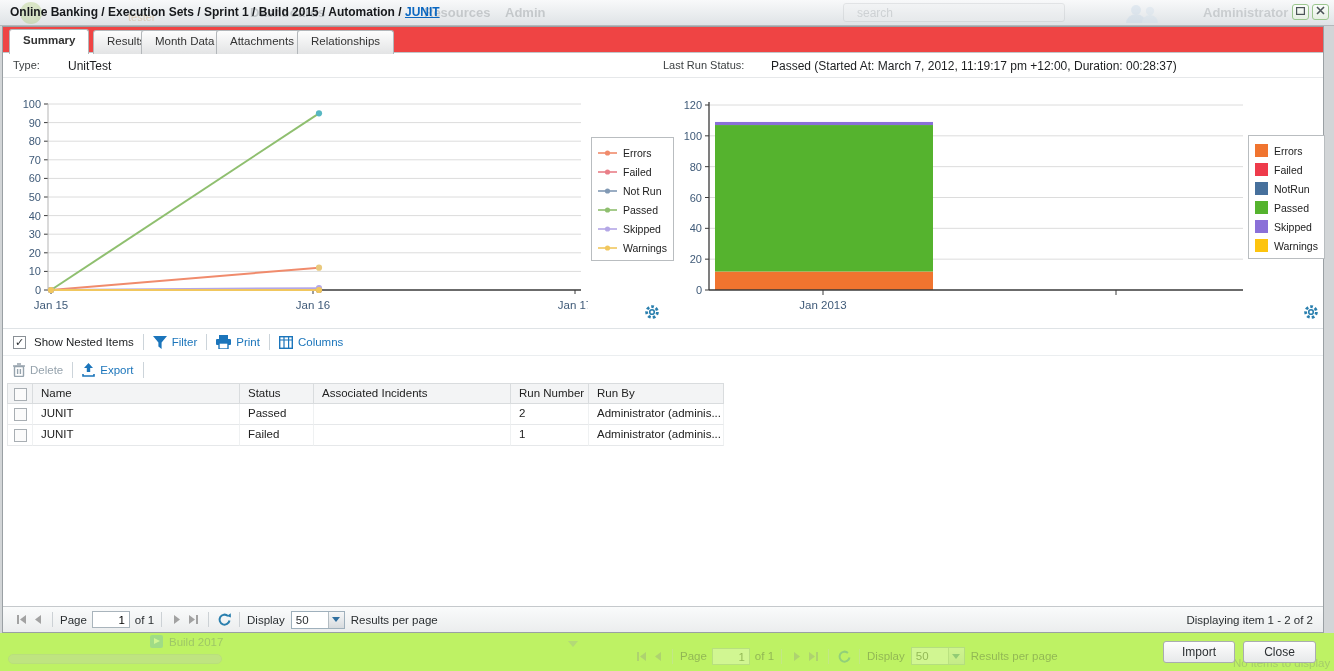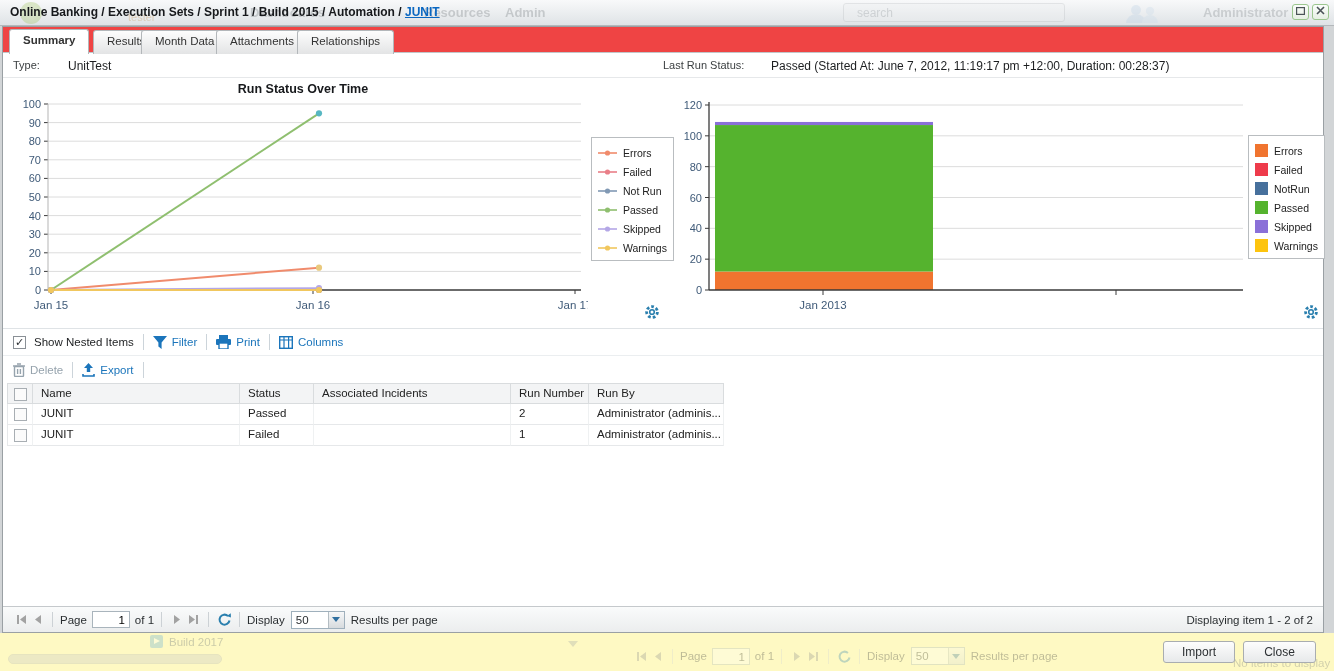--- a/index.html
+++ b/index.html
@@ -78,21 +78,21 @@
   .page-input { width:38px; height:17px; border:1px solid #a9b4bc; font-size:11.5px; text-align:right;
     padding-right:4px; margin:0 5px; font-family:"Liberation Sans",sans-serif; }
   .select { display:flex; width:54px; height:18px; border:1px solid #9fb0bc; background:#fff; margin:0 6px; cursor:pointer; }
   .select .sel-val { flex:1; font-size:11.5px; padding:2px 0 0 4px; }
   .select .sel-btn { width:16px; background:linear-gradient(#f6f7f8,#d7dbde); border-left:1px solid #b3bcc2;
     display:flex; align-items:center; justify-content:center; }
   .sel-arrow { width:0; height:0; border-left:4px solid transparent; border-right:4px solid transparent; border-top:5px solid #2f6f9f; }
   .pager-summary { margin-left:auto; font-size:11.5px; color:#2a2e31; }
 
   
-  .footer { position:absolute; left:0; top:633px; width:1334px; height:38px; background:#fef9c3; z-index:10; }
+  .footer { position:absolute; left:0; top:633px; width:1334px; height:38px; background:#bef264; z-index:10; }
   .btn { position:absolute; top:8px; height:22px; border:1px solid #a9adb0; border-radius:3px;
     background:linear-gradient(#fdfdfd,#e7e9ea); font-size:12px; color:#2d3134; text-align:center; padding-top:3px; cursor:pointer; z-index:3; }
   .bg-tree { position:absolute; left:150px; top:2px; display:flex; align-items:center; font-size:11.5px; color:#55636e; }
   .tree-ico { width:13px; height:13px; background:#5aa7d8; border-radius:2px; margin-right:6px; position:relative; }
   .tree-ico:after { content:""; position:absolute; left:4px; top:3px; width:0; height:0;
     border-top:3.5px solid transparent; border-bottom:3.5px solid transparent; border-left:6px solid #fff; }
   .bg-scroll { position:absolute; left:6px; top:20px; width:230px; height:12px; }
   .bg-thumb { position:absolute; left:2px; top:1px; width:214px; height:10px; background:#c2c4c6; border-radius:5px; border:1px solid #b0b2b4; }
   .bg-pager { position:absolute; left:633px; top:14px; display:flex; align-items:center; font-size:11.5px; color:#2a2e31; width:480px; }
   .bg-noitems { position:absolute; left:1233px; top:24px; font-size:11.5px; color:#6b7379; z-index:1; white-space:nowrap; }
@@ -138,24 +138,23 @@
     <div class="tab" style="left:90px">Results</div>
     <div class="tab" style="left:138px">Month Data</div>
     <div class="tab" style="left:213px">Attachments</div>
     <div class="tab" style="left:294px">Relationships</div>
   </div>
 
   <div class="typerow">
     <span class="lbl" style="position:absolute;left:10px;top:6px">Type:</span>
     <span class="val" style="position:absolute;left:65px;top:6px">UnitTest</span>
     <span class="lbl" style="position:absolute;left:660px;top:6px">Last Run Status:</span>
-    <span class="val" style="position:absolute;left:768px;top:6px">Passed (Started At: June 7, 2012, 11:19:17 pm +12:00, Duration: 00:28:37)</span>
-  </div>
-
-  <div class="chart-title" style="left:0;width:600px">Run Status Over Time</div>
+    <span class="val" style="position:absolute;left:768px;top:6px">Passed (Started At: March 7, 2012, 11:19:17 pm +12:00, Duration: 00:28:37)</span>
+  </div>
+
   <svg id="chart1-svg" class="chart-svg" style="left:0" width="585" height="230">
       <line x1="45" y1="174.4" x2="578" y2="174.4" stroke="#dcdcdc"></line>
       <line x1="45" y1="155.8" x2="578" y2="155.8" stroke="#dcdcdc"></line>
       <line x1="45" y1="137.2" x2="578" y2="137.2" stroke="#dcdcdc"></line>
       <line x1="45" y1="118.6" x2="578" y2="118.6" stroke="#dcdcdc"></line>
       <line x1="45" y1="100" x2="578" y2="100" stroke="#dcdcdc"></line>
       <line x1="45" y1="81.4" x2="578" y2="81.4" stroke="#dcdcdc"></line>
       <line x1="45" y1="62.8" x2="578" y2="62.8" stroke="#dcdcdc"></line>
       <line x1="45" y1="44.2" x2="578" y2="44.2" stroke="#dcdcdc"></line>
       <line x1="45" y1="25.6" x2="578" y2="25.6" stroke="#dcdcdc"></line>

